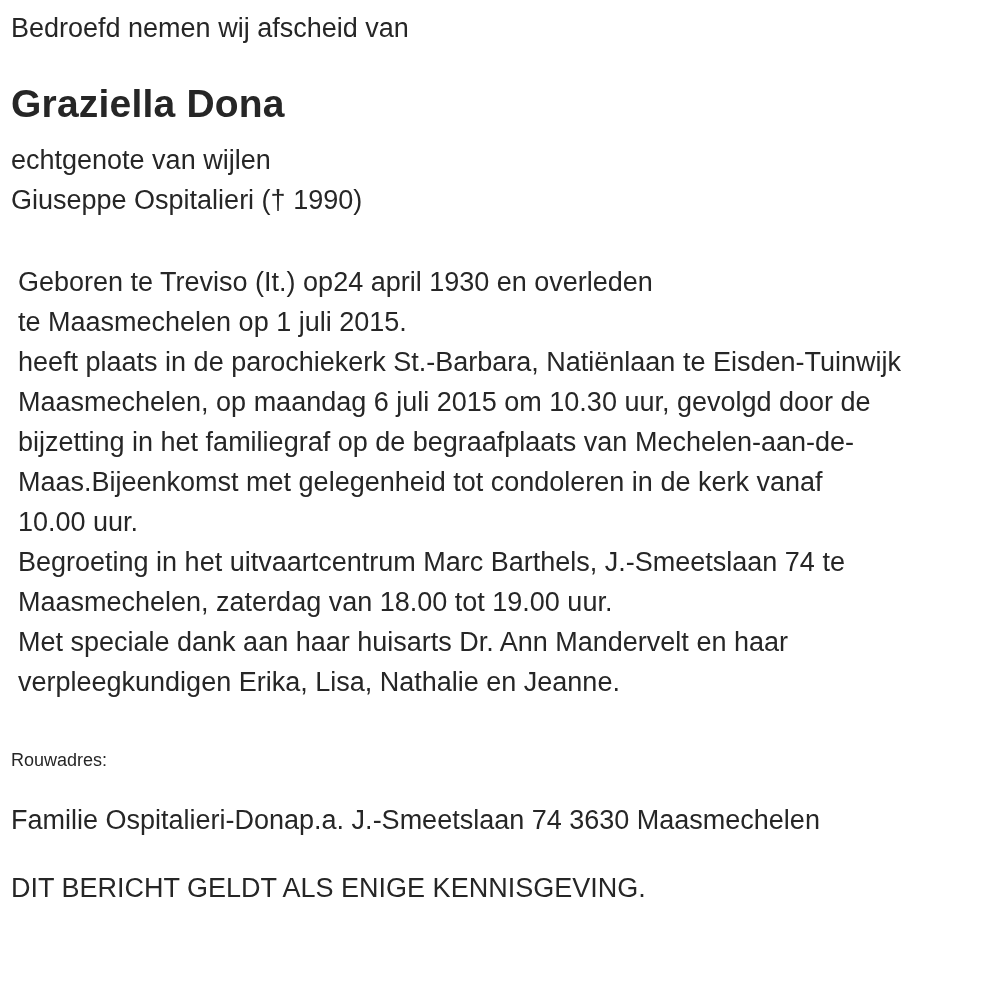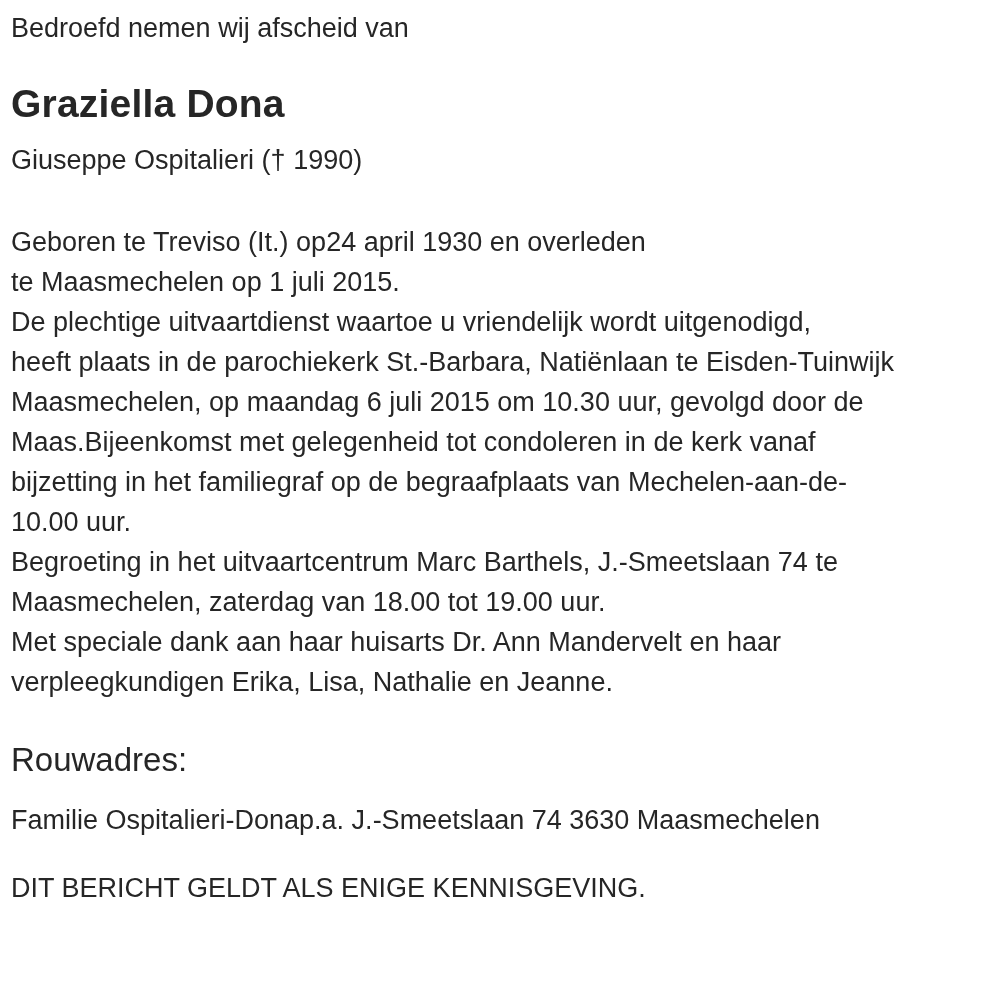--- a/index.html
+++ b/index.html
@@ -28,30 +28,31 @@
     font-size: 39px;
     line-height: 48px;
     font-weight: 700;
     letter-spacing: 0.2px;
   }
   .relation-block {
     margin-top: 12px;
   }
   .body-block {
     margin-top: 42px;
+    margin-left: 7px;
   }
   .text-line {
     font-size: 27px;
     line-height: 40px;
     font-weight: 400;
     white-space: nowrap;
   }
   .rouwadres-label {
     margin-top: 38px;
-    font-size: 33px;
+    font-size: 18px;
     line-height: 40px;
   }
   .rouwadres-value {
     margin-top: 20px;
     font-size: 27px;
     line-height: 40px;
     white-space: nowrap;
   }
   .footer-notice {
     margin-top: 28px;
@@ -63,31 +64,31 @@
 </head>
 <body>
 
 <div class="page">
 
   <div class="intro-line">Bedroefd nemen wij afscheid van</div>
 
   <div class="deceased-name">Graziella Dona</div>
 
   <div class="relation-block">
+    <div class="text-line">echtgenote van wijlen</div>
     <div class="text-line">Giuseppe Ospitalieri († 1990)</div>
   </div>
 
   <div class="body-block">
     <div class="text-line">Geboren te Treviso (It.) op24 april 1930 en overleden</div>
     <div class="text-line">te Maasmechelen op 1 juli 2015.</div>
-    <div class="text-line">De plechtige uitvaartdienst waartoe u vriendelijk wordt uitgenodigd,</div>
     <div class="text-line">heeft plaats in de parochiekerk St.-Barbara, Natiënlaan te Eisden-Tuinwijk</div>
     <div class="text-line">Maasmechelen, op maandag 6 juli 2015 om 10.30 uur, gevolgd door de</div>
+    <div class="text-line">bijzetting in het familiegraf op de begraafplaats van Mechelen-aan-de-</div>
     <div class="text-line">Maas.Bijeenkomst met gelegenheid tot condoleren in de kerk vanaf</div>
-    <div class="text-line">bijzetting in het familiegraf op de begraafplaats van Mechelen-aan-de-</div>
     <div class="text-line">10.00 uur.</div>
     <div class="text-line">Begroeting in het uitvaartcentrum Marc Barthels, J.-Smeetslaan 74 te</div>
     <div class="text-line">Maasmechelen, zaterdag van 18.00 tot 19.00 uur.</div>
     <div class="text-line">Met speciale dank aan haar huisarts Dr. Ann Mandervelt en haar</div>
     <div class="text-line">verpleegkundigen Erika, Lisa, Nathalie en Jeanne.</div>
   </div>
 
   <div class="rouwadres-label">Rouwadres:</div>
 
   <div class="rouwadres-value">Familie Ospitalieri-Donap.a. J.-Smeetslaan 74 3630 Maasmechelen</div>

